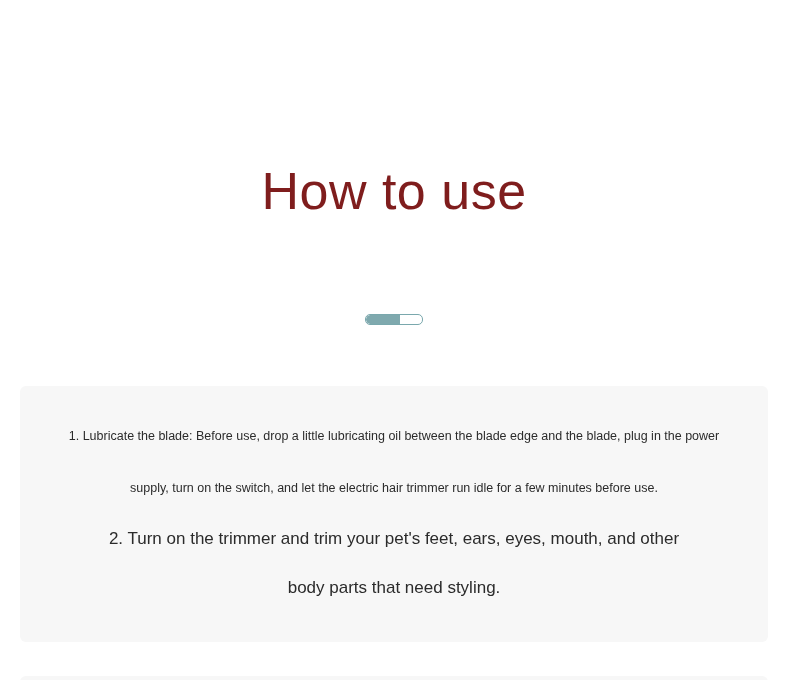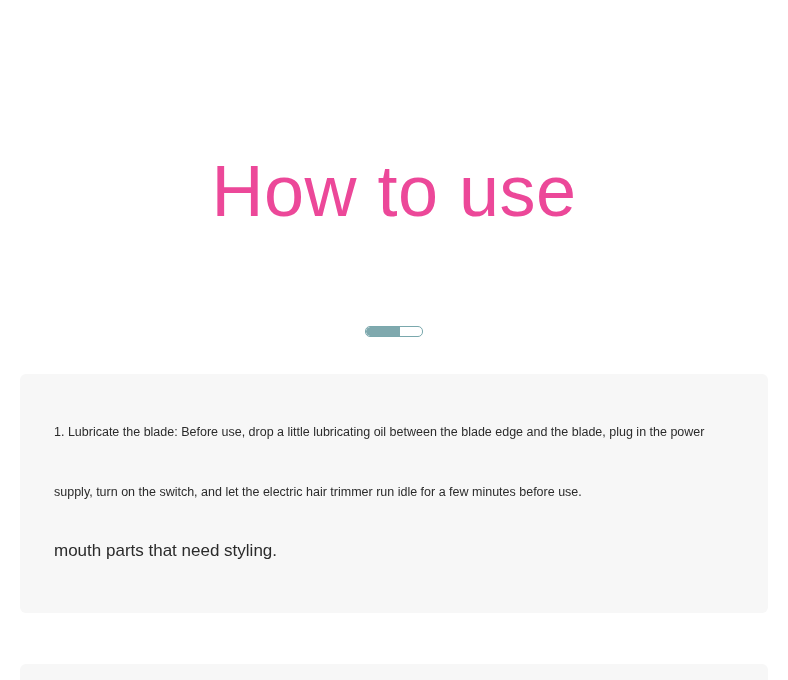--- a/index.html
+++ b/index.html
@@ -18,25 +18,25 @@
 
   .page {
     width: 788px;
     height: 680px;
     position: relative;
     box-sizing: border-box;
   }
 
   .title {
     text-align: center;
-    font-size: 72px;
+    font-size: 52px;
     font-weight: 400;
-    color: #ec4899;
+    color: #7f1d1d;
     letter-spacing: 0.5px;
-    margin: 0;
+    margin: 12px;
     padding-top: 148px;
     line-height: 1.2;
   }
 
   .divider-wrap {
     display: flex;
     justify-content: center;
     align-items: center;
     margin-top: 92px;
   }
@@ -67,21 +67,22 @@
     top: 374px;
     width: 748px;
     background: #f7f7f7;
     border-radius: 6px;
     box-sizing: border-box;
     padding: 22px 22px 28px 22px;
   }
 
   .step {
     color: #2b2b2b;
-    margin: 12px;
+    margin: 4px;
+    text-align: center;
   }
 
   .step.small {
     font-size: 12.5px;
     line-height: 48px;
   }
 
   .step.large {
     font-size: 17px;
     line-height: 45px;
@@ -108,20 +109,21 @@
     <div class="divider">
       <div class="divider-fill" style="width: 60%; background: rgb(127, 169, 174);"></div>
     </div>
   </div>
 
   <div class="card">
 
     <p class="step small">1. Lubricate the blade: Before use, drop a little lubricating oil between the blade edge and the blade, plug in the power</p>
     <p class="step small">supply, turn on the switch, and let the electric hair trimmer run idle for a few minutes before use.</p>
 
-    <p class="step large">mouth parts that need styling.</p>
+    <p class="step large">2. Turn on the trimmer and trim your pet's feet, ears, eyes, mouth, and other</p>
+    <p class="step large">body parts that need styling.</p>
 
 
   </div>
 
   <div class="card-bottom-strip"></div>
 
 </div>
 
 </body></html>

